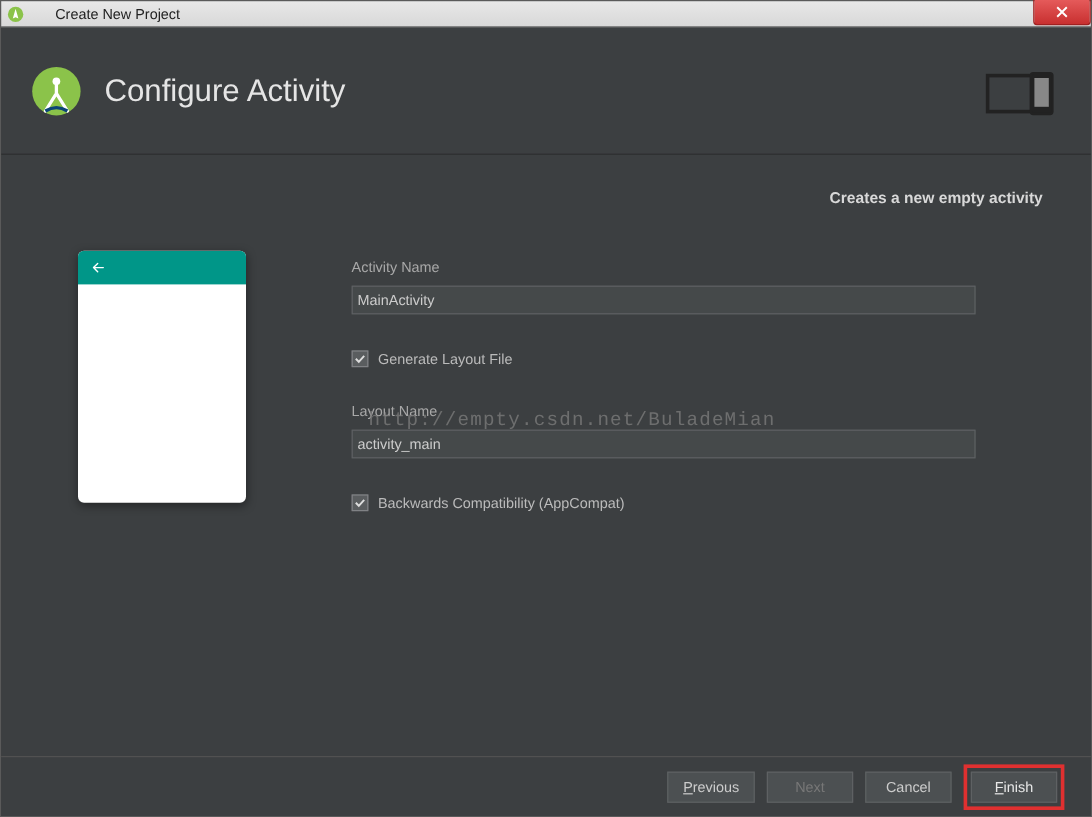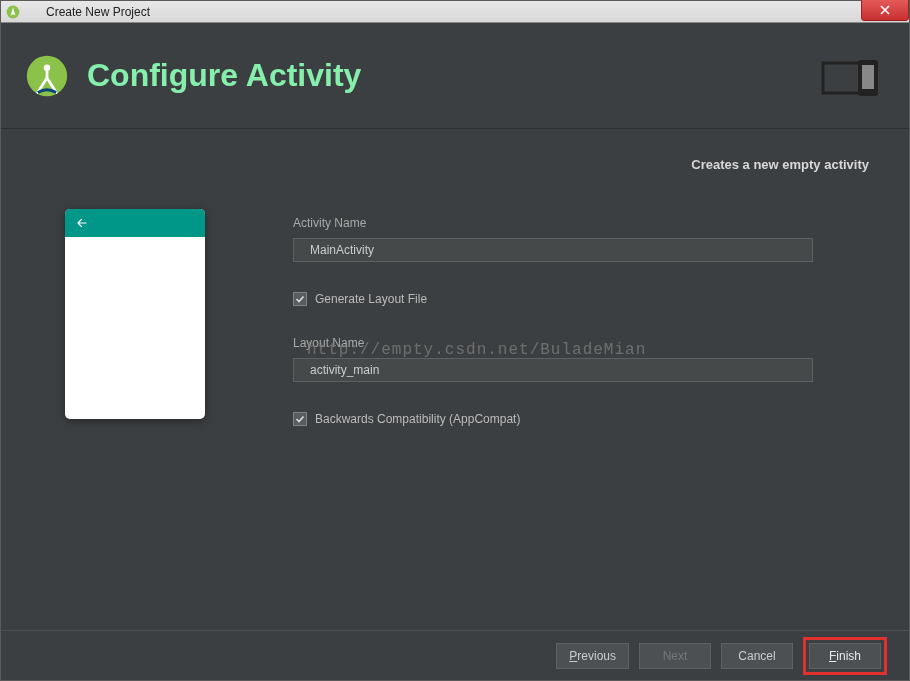--- a/index.html
+++ b/index.html
@@ -64,23 +64,23 @@
       padding-left: 24px;
       border-bottom: 1px solid #2d2f30;
       position: relative;
     }
     .android-icon {
       width: 44px;
       height: 44px;
       margin-right: 18px;
     }
     .header-title {
-      color: #86efac;
-      font-size: 32px;
-      font-weight: 700;
+      color: #e5e5e5;
+      font-size: 26px;
+      font-weight: 400;
     }
     .device-frame-icon {
       position: absolute;
       right: 28px;
       top: 36px;
       width: 60px;
       height: 40px;
     }
     .content {
       flex: 1;
@@ -129,21 +129,21 @@
       margin-bottom: 8px;
       display: block;
     }
     .text-input {
       width: 100%;
       max-width: 520px;
       height: 24px;
       background: #45494a;
       border: 1px solid #5e6163;
       color: #ccc;
-      padding: 0 16px;
+      padding: 0 4px;
       font-size: 12px;
       outline: none;
     }
     .field-group {
       margin-bottom: 30px;
     }
     .checkbox-row {
       display: flex;
       align-items: center;
       gap: 8px;

